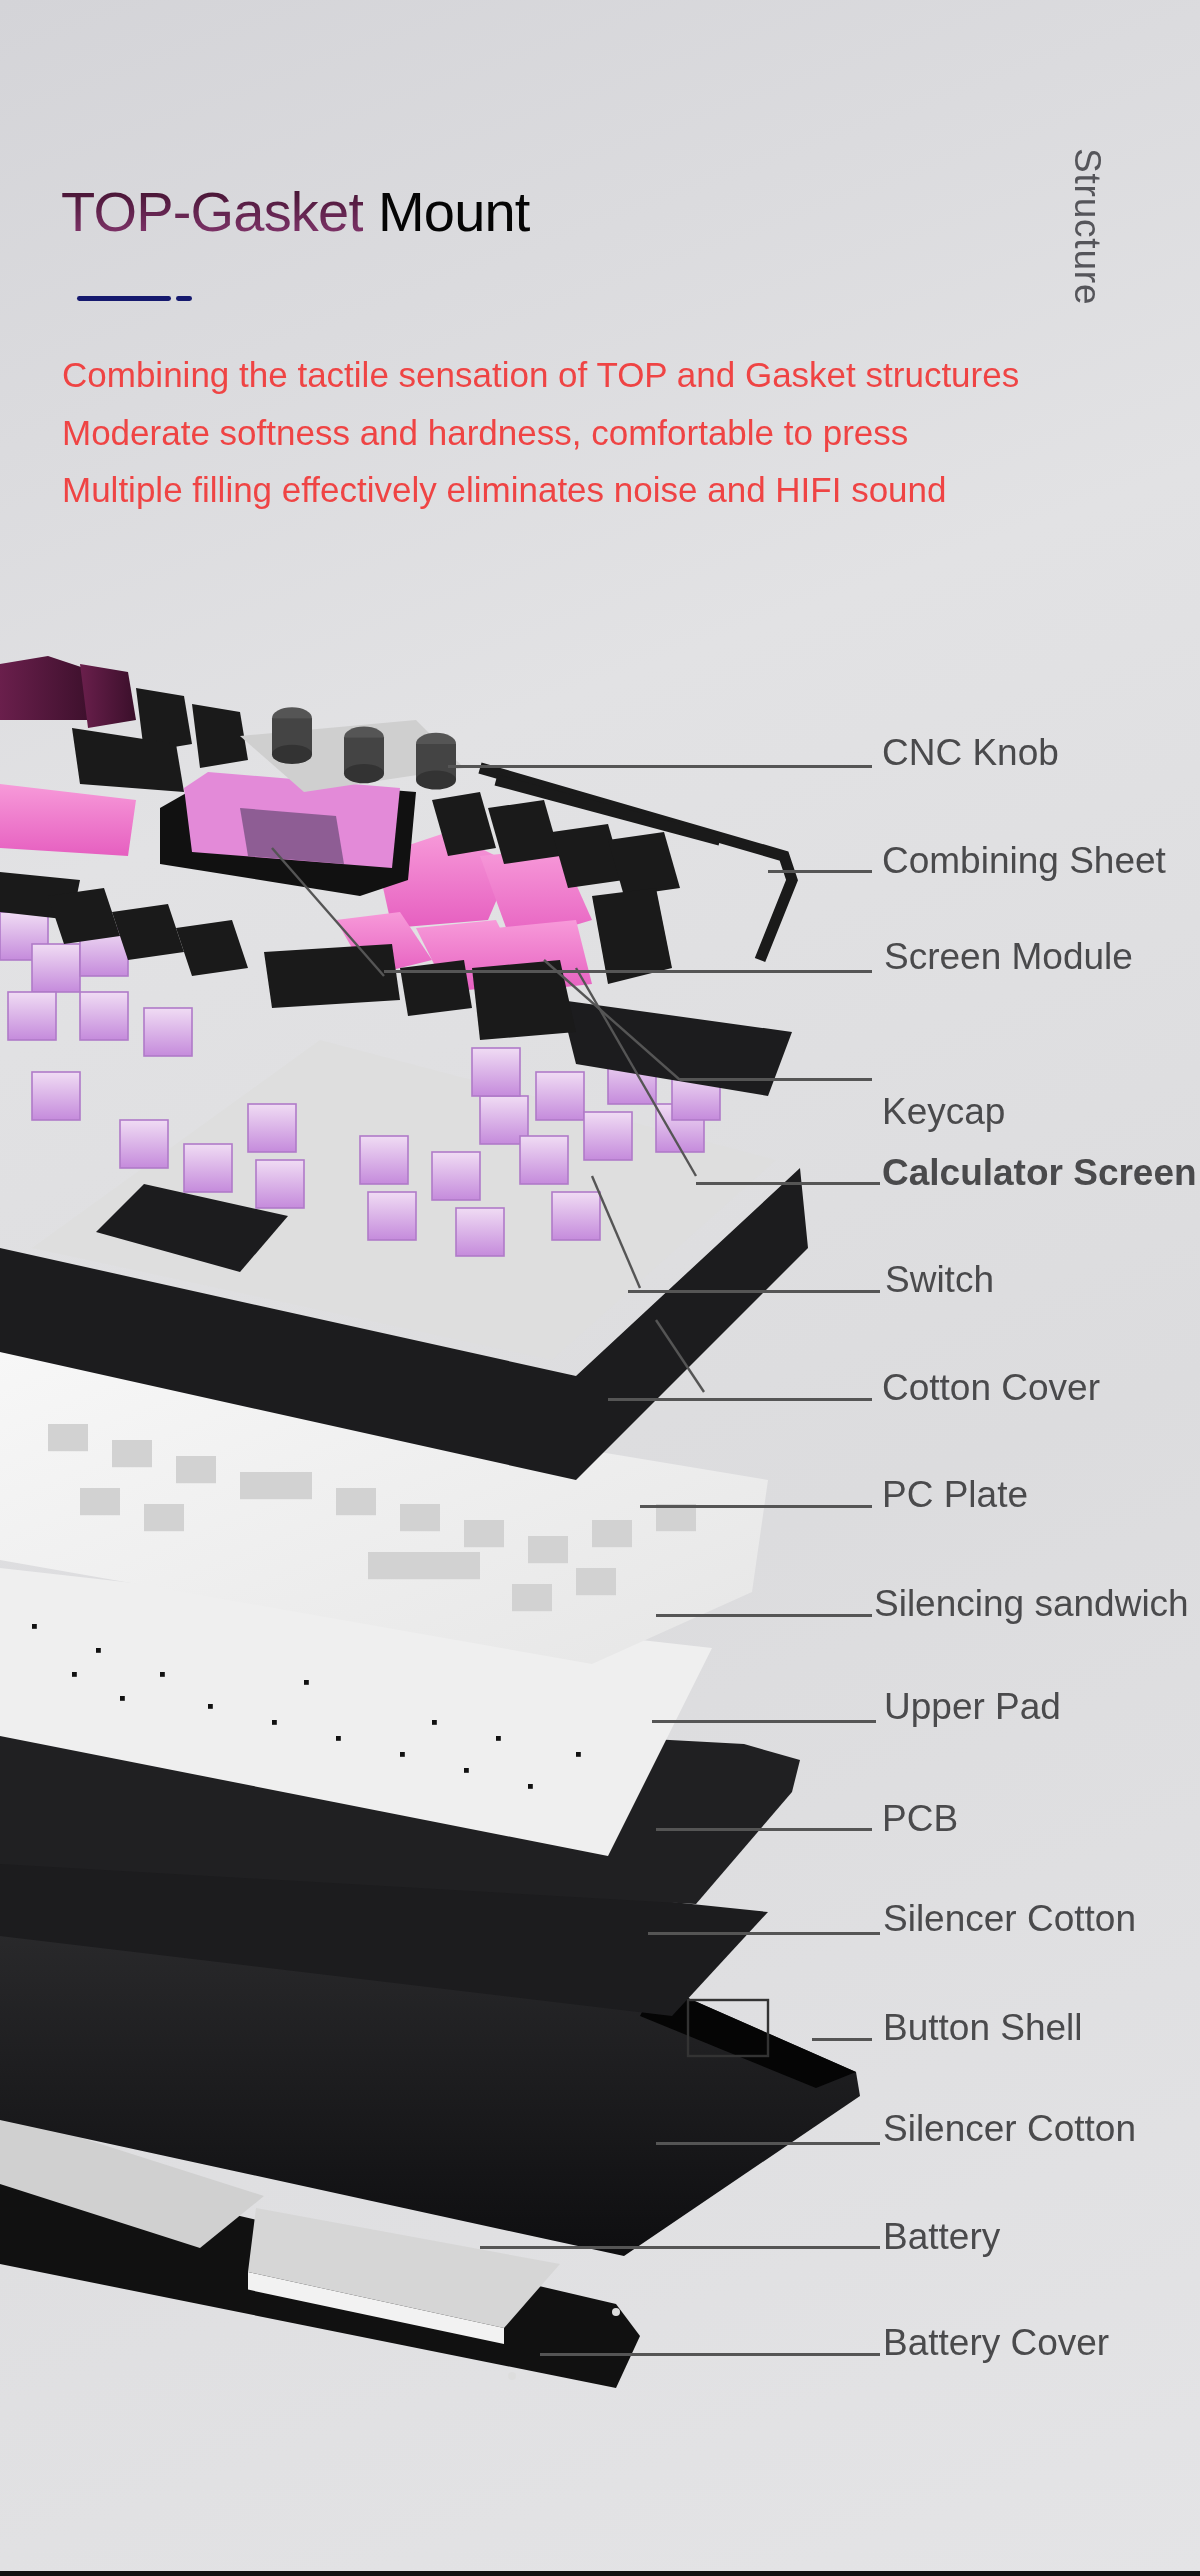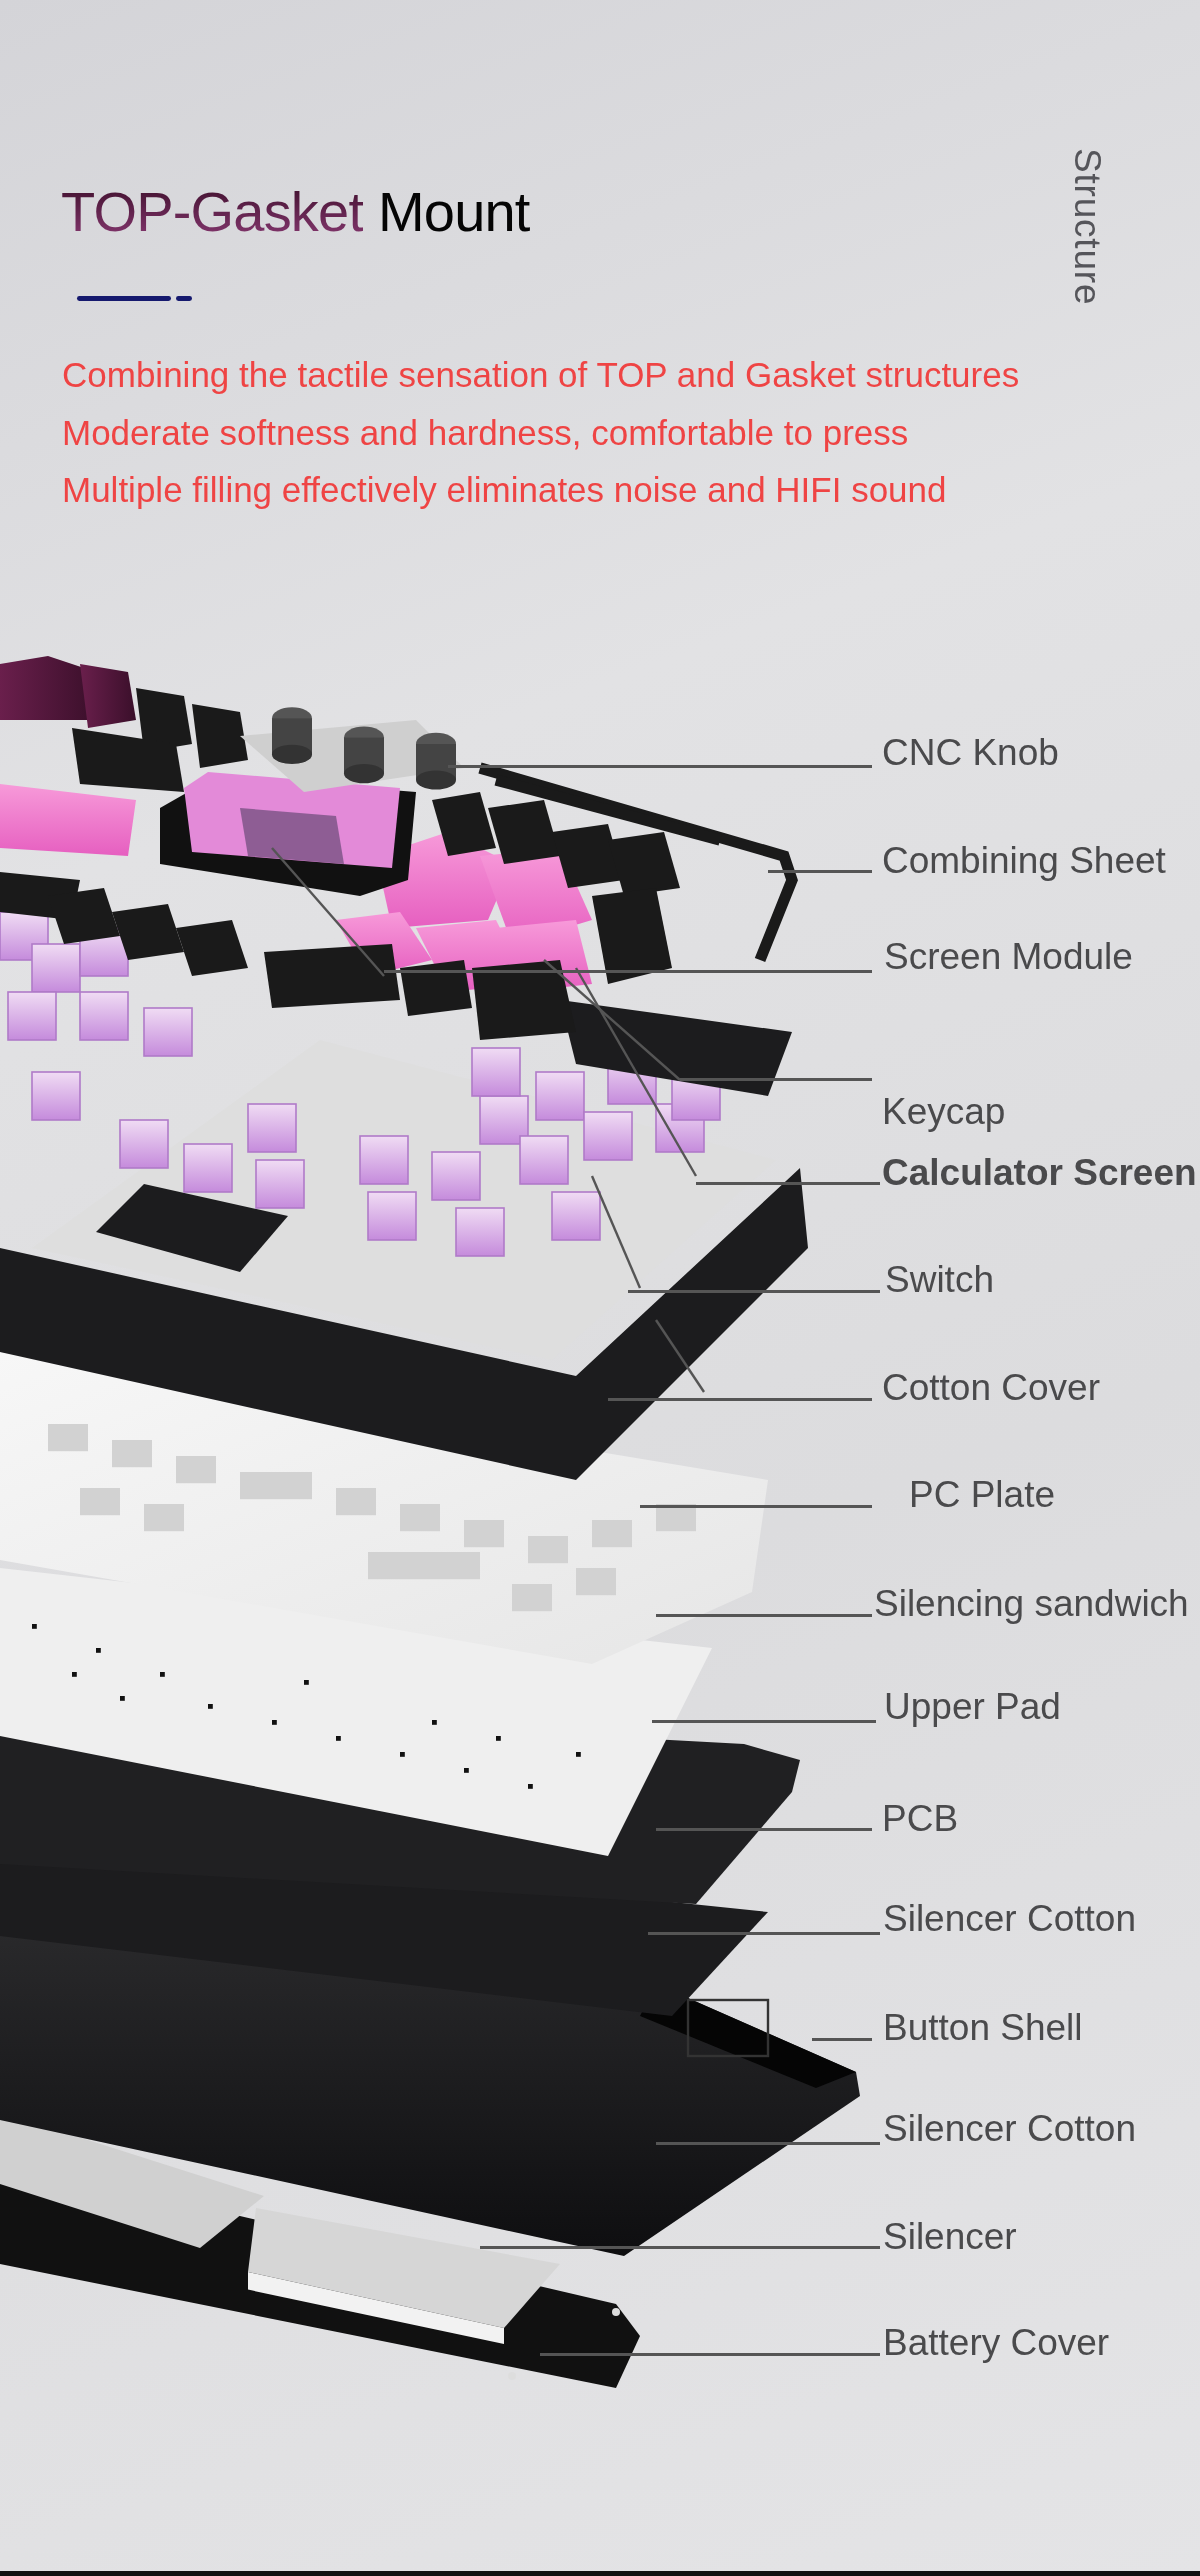--- a/index.html
+++ b/index.html
@@ -238,24 +238,24 @@
 <div class="leader" style="left:480px;top:2246px;width:400px;"></div>
 <div class="leader" style="left:540px;top:2353px;width:340px;"></div>
 
 <div class="label" style="left:882px;top:734px;">CNC Knob</div>
 <div class="label" style="left:882px;top:842px;">Combining Sheet</div>
 <div class="label" style="left:884px;top:938px;">Screen Module</div>
 <div class="label" style="left:882px;top:1050px;margin-top:43px;">Keycap</div>
 <div class="label" style="left:882px;top:1154px;font-weight:bold;">Calculator Screen</div>
 <div class="label" style="left:885px;top:1261px;">Switch</div>
 <div class="label" style="left:882px;top:1369px;">Cotton Cover</div>
-<div class="label" style="left:882px;top:1476px;margin-left:27px;">PC Plate</div>
+<div class="label" style="left:882px;top:1476px;">PC Plate</div>
 <div class="label" style="left:874px;top:1585px;">Silencing sandwich</div>
 <div class="label" style="left:884px;top:1688px;">Upper Pad</div>
 <div class="label" style="left:882px;top:1800px;">PCB</div>
 <div class="label" style="left:883px;top:1900px;">Silencer Cotton</div>
 <div class="label" style="left:883px;top:2009px;">Button Shell</div>
 <div class="label" style="left:883px;top:2110px;">Silencer Cotton</div>
-<div class="label" style="left:883px;top:2218px;">Silencer</div>
+<div class="label" style="left:883px;top:2218px;">Battery</div>
 <div class="label" style="left:883px;top:2324px;">Battery Cover</div>
 
 <div class="bottom-bar"></div>
 
 
 </body></html>

